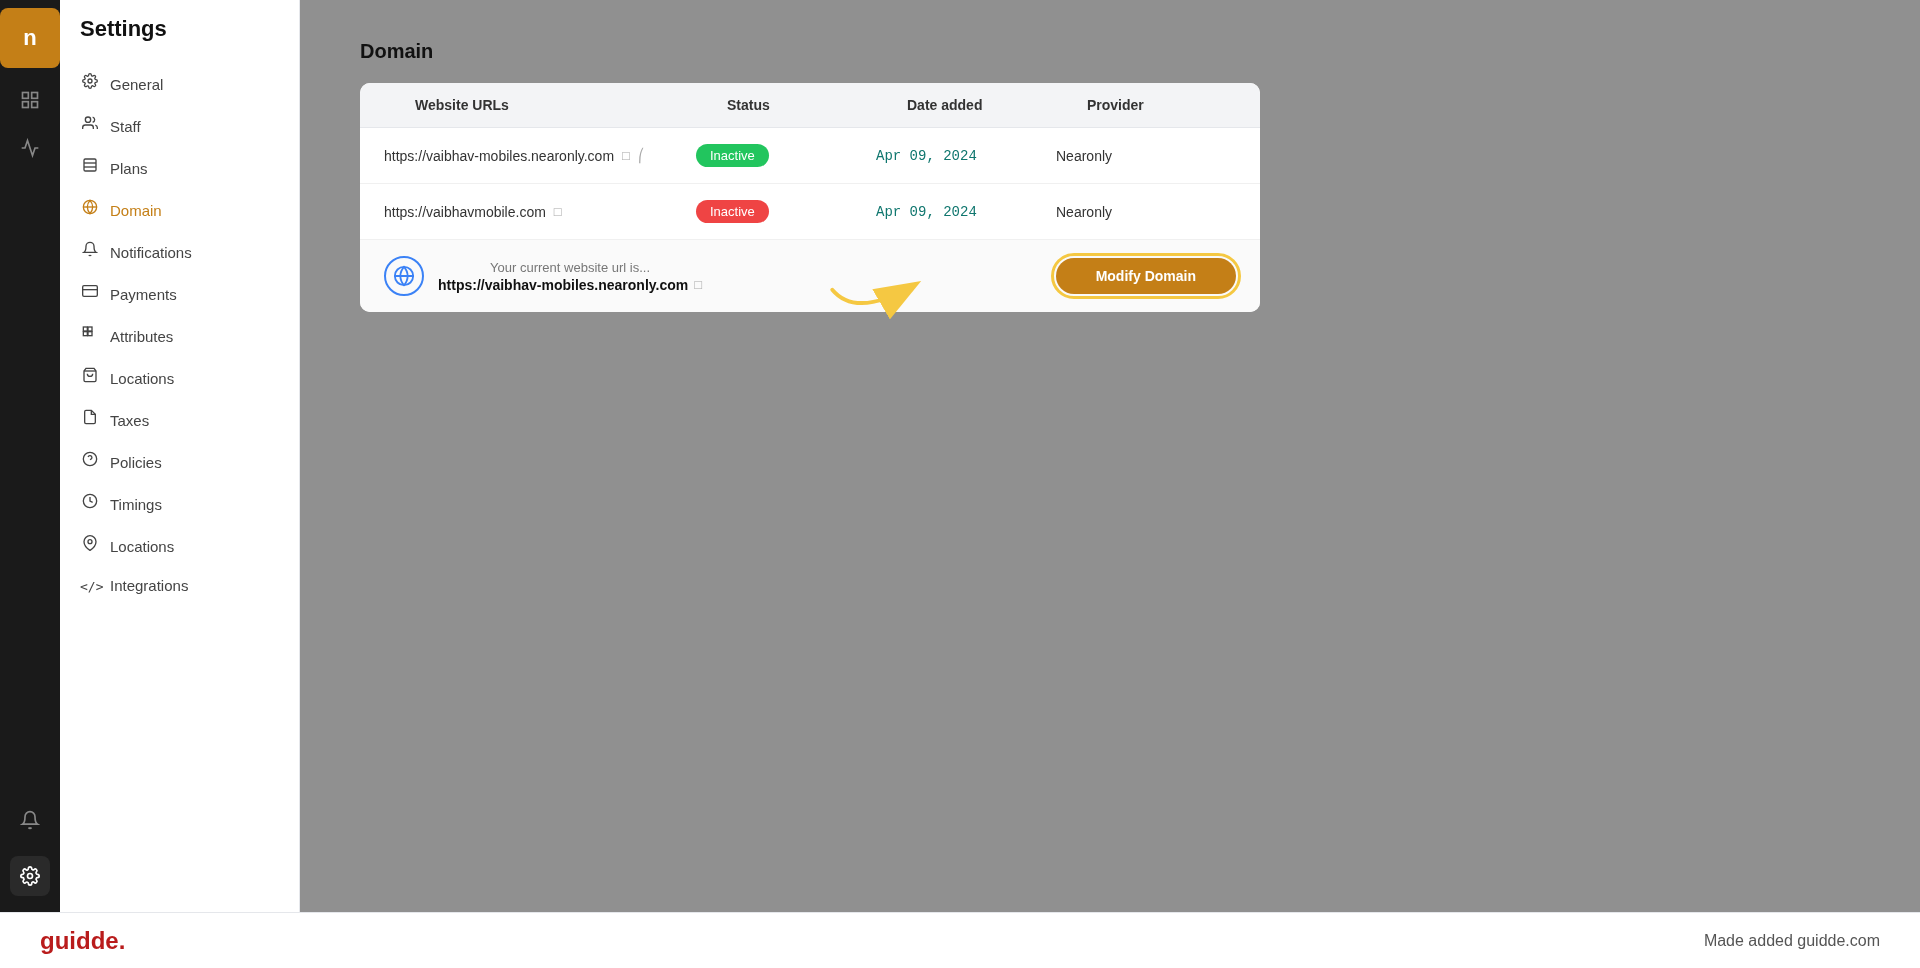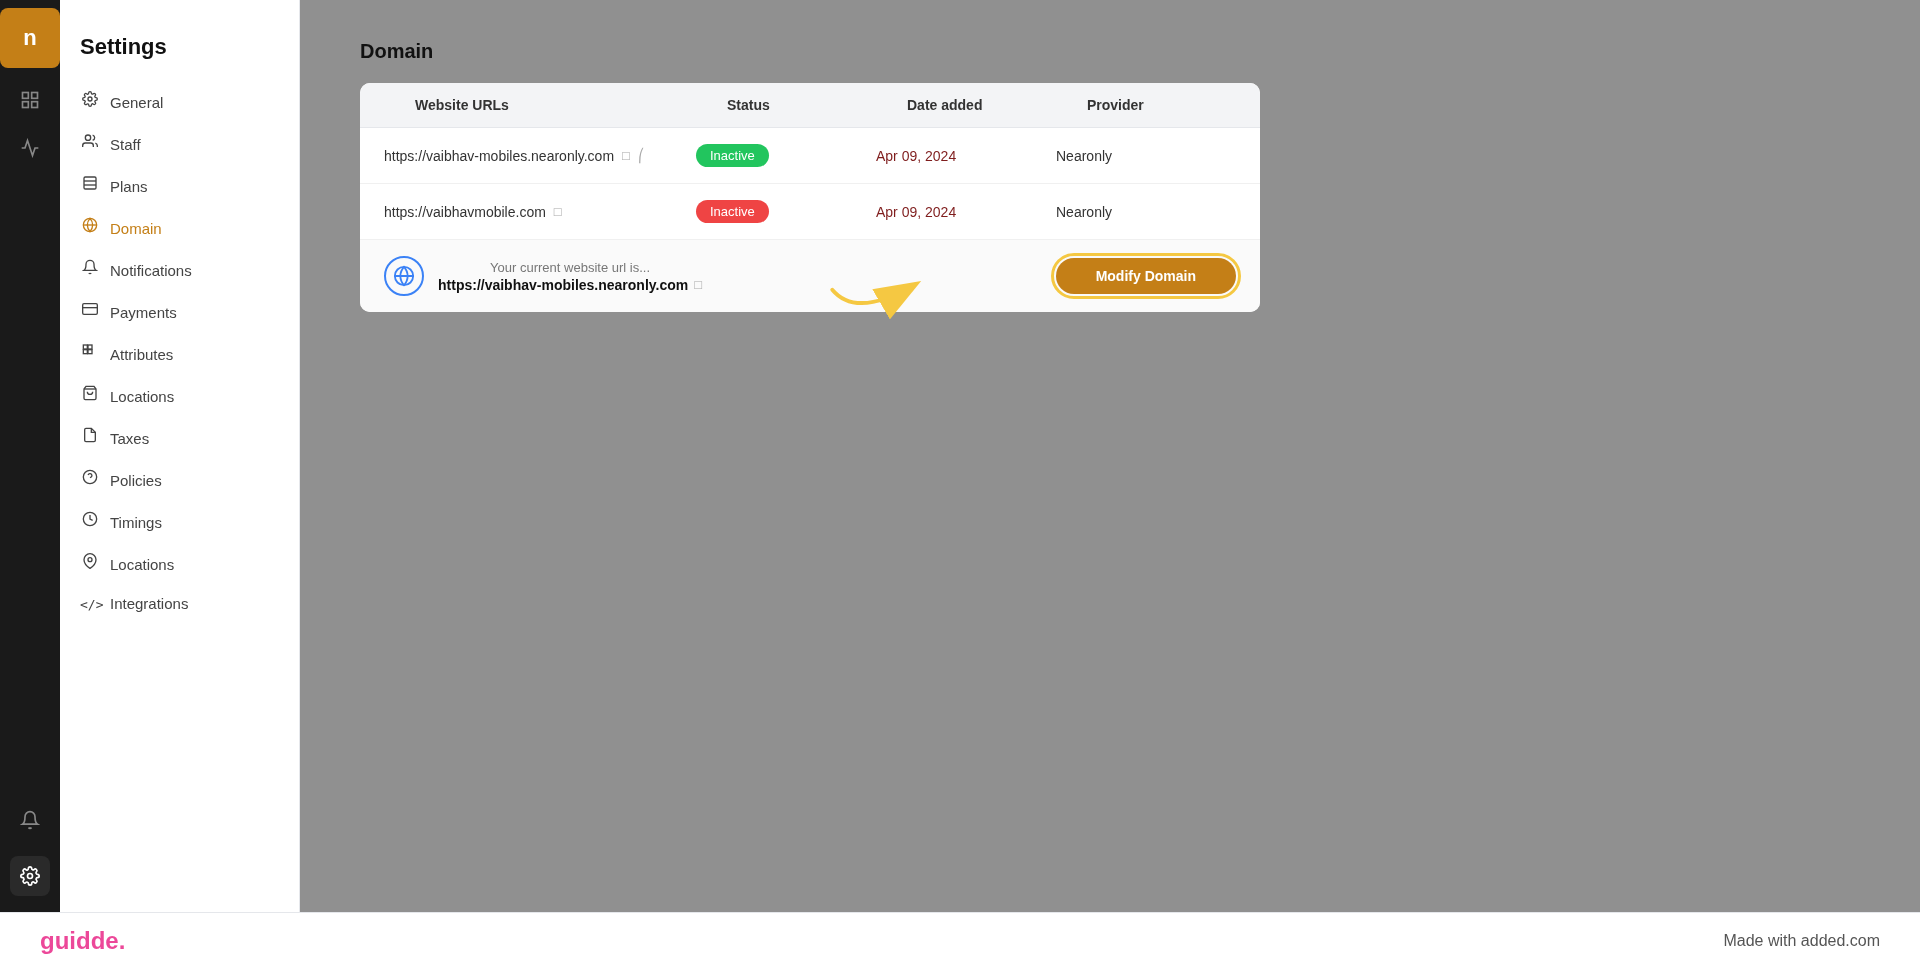--- a/index.html
+++ b/index.html
@@ -44,21 +44,21 @@
     }
     .icon-bar-item.active { background: #2a2a2a; color: white; }
     .icon-bar-spacer { flex: 1; }
     .icon-bar-bottom { padding-bottom: 12px; display: flex; flex-direction: column; align-items: center; gap: 8px; }
 
     
     .sidebar {
       width: 240px;
       background: #ffffff;
       border-right: 1px solid #e5e7eb;
-      padding: 34px 0;
+      padding: 16px 0;
       flex-shrink: 0;
       overflow-y: auto;
     }
     .sidebar-title {
       font-size: 22px;
       font-weight: 700;
       color: #111;
       padding: 0 20px 20px 20px;
     }
     .sidebar-item {
@@ -142,21 +142,22 @@
       display: inline-block;
       background: #ef4444;
       color: white;
       font-size: 13px;
       font-weight: 500;
       padding: 4px 14px;
       border-radius: 20px;
     }
     .date-text {
       font-size: 14px;
-      color: #7f1d1d;
+      color: #0f766e;
+      font-family: Liberation Mono, monospace;
     }
     .provider-text {
       font-size: 14px;
       color: #333;
     }
 
     
     .current-url-row {
       display: flex;
       align-items: center;
@@ -216,21 +217,21 @@
       display: flex;
       align-items: center;
       justify-content: space-between;
       padding: 0 40px;
       border-top: 1px solid #e5e7eb;
       flex-shrink: 0;
     }
     .footer-logo {
       font-size: 24px;
       font-weight: 700;
-      color: #ec4899;
+      color: #b91c1c;
     }
     .footer-text {
       font-size: 16px;
       color: #555;
     }
 
     
     .annotation-overlay {
       position: absolute;
       top: 0; left: 0;
@@ -481,14 +482,14 @@
         </marker>
       </defs>
       <path d="M 480 320 Q 530 380 650 310" stroke="#f5c842" stroke-width="8" fill="none" marker-end="url(#arrowhead)" stroke-linecap="round"></path>
     </svg>
 
   </div>
 </div>
 
 <div class="footer">
   <div class="footer-logo">guidde.</div>
-  <div class="footer-text">Made with added.com</div>
+  <div class="footer-text">Made added guidde.com</div>
 </div>
 
 </body></html>

